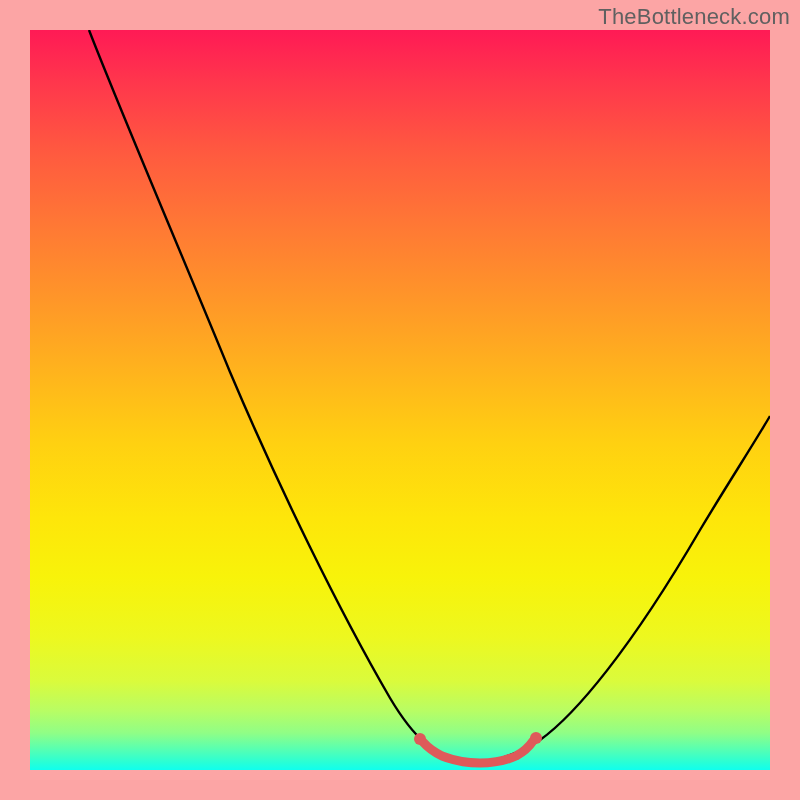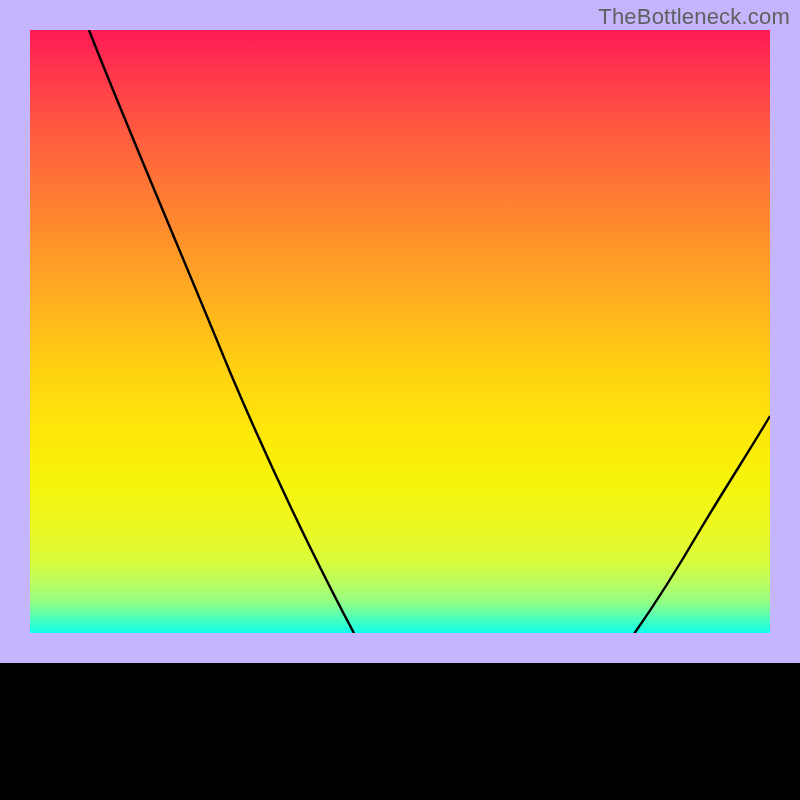--- a/index.html
+++ b/index.html
@@ -7,22 +7,22 @@
     padding: 0;
     width: 800px;
     height: 800px;
     background: #000;
     overflow: hidden;
     font-family: Arial, Helvetica, sans-serif;
   }
   .frame {
     position: relative;
     width: 800px;
-    height: 663px;
-    background: #c4b5fd;
+    height: 800px;
+    background: #fca5a5;
   }
   .watermark {
     position: absolute;
     top: 4px;
     right: 10px;
     color: #606060;
     font-size: 22px;
     font-weight: 400;
     letter-spacing: 0.2px;
     z-index: 50;

